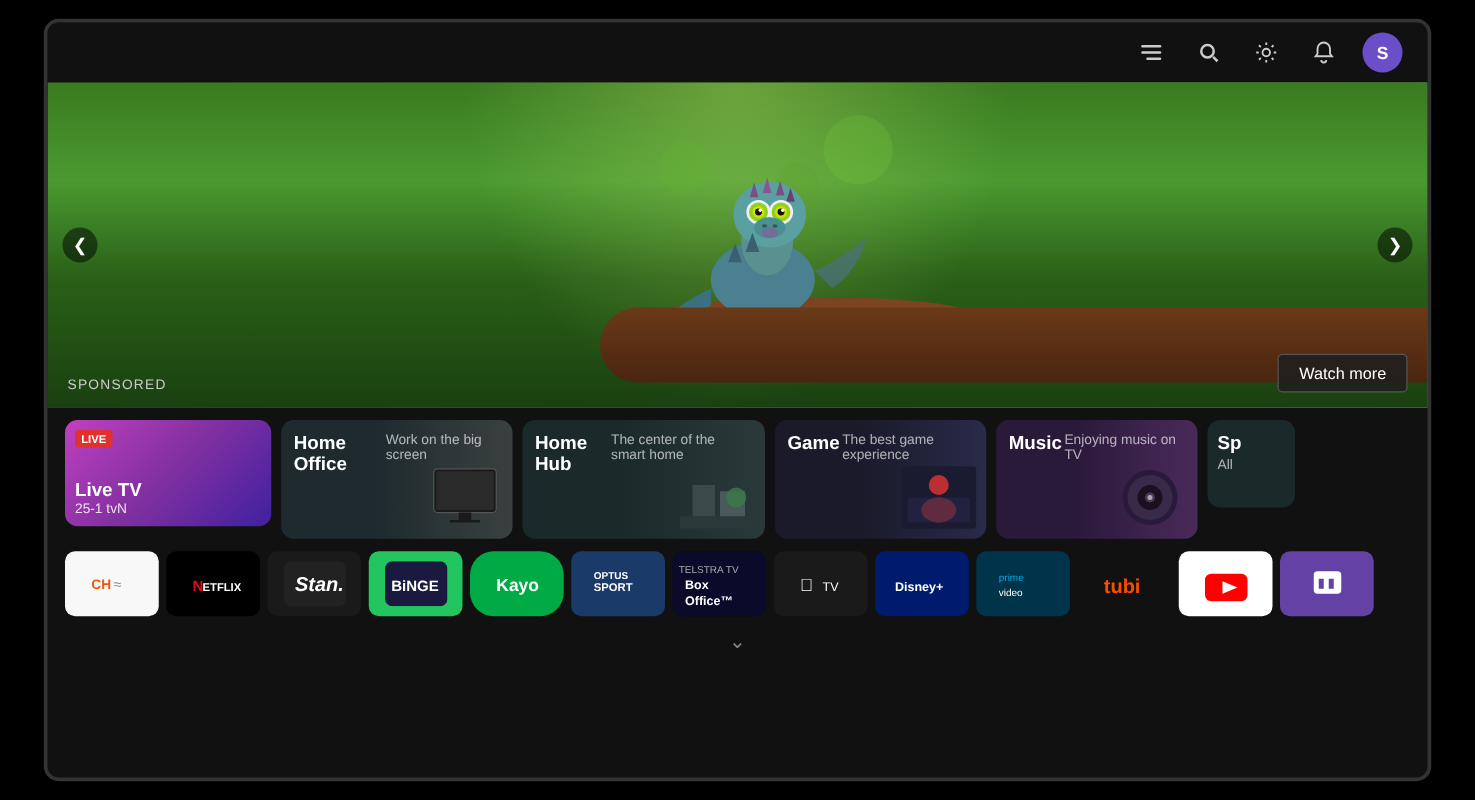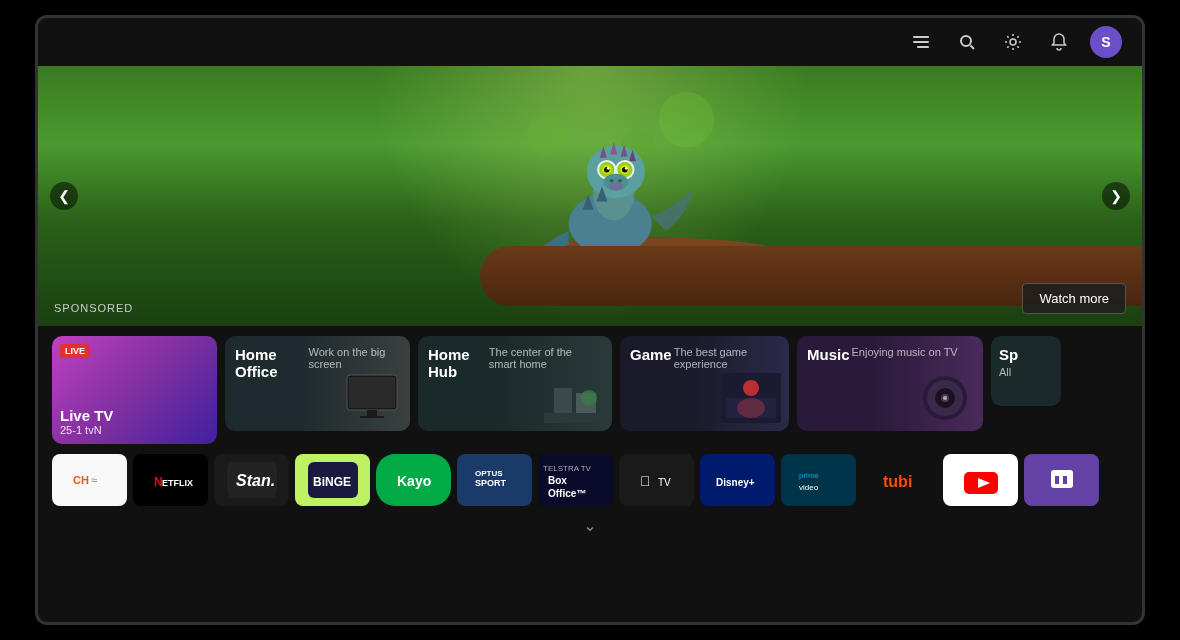--- a/index.html
+++ b/index.html
@@ -130,21 +130,21 @@
     }
     .category-card {
       border-radius: 10px;
       overflow: hidden;
       cursor: pointer;
       position: relative;
       flex-shrink: 0;
     }
     .card-live-tv {
       width: 165px;
-      height: 108px;
+      height: 85px;
       background: linear-gradient(135deg, #c040c0 0%, #8030a0 50%, #4020a0 100%);
       display: flex;
       flex-direction: column;
       justify-content: flex-end;
       padding: 8px;
     }
     .live-badge {
       position: absolute;
       top: 8px;
       left: 8px;
@@ -221,21 +221,21 @@
       display: flex;
       align-items: center;
       justify-content: center;
       cursor: pointer;
       overflow: hidden;
       flex-shrink: 0;
     }
     .app-ch { background: #f8f8f8; align-items: center; }
     .app-netflix { background: #000; }
     .app-stan { background: #1a1a1a; }
-    .app-binge { background: #bef264; }
+    .app-binge { background: #22c55e; }
     .app-kayo { background: #00aa44; border-radius: 19px; }
     .app-optus { background: #1a3a6a; }
     .app-telstra { background: #0a0a2a; }
     .app-appletv { background: #1a1a1a; }
     .app-disney { background: #001b6e; }
     .app-prime { background: #00344a; }
     .app-tubi { background: #111; }
     .app-youtube { background: #fff; }
     .app-twitch { background: #6441a5; }
     .bottom-arrow {
@@ -415,21 +415,21 @@
         <svg viewBox="0 0 60 50" width="60" height="50">
           <rect x="0" y="0" width="60" height="50" rx="3" fill="#1a1a30"></rect>
 
           <circle cx="30" cy="15" r="8" fill="#cc3333" opacity="0.9"></circle>
           <ellipse cx="30" cy="35" rx="14" ry="10" fill="#cc3333" opacity="0.7"></ellipse>
           <rect x="5" y="25" width="50" height="20" rx="2" fill="#2a2a50" opacity="0.5"></rect>
         </svg>
       </div>
     </div>
 
-    <div class="category-card card-text card-music" style="width:186px;height:95px;">
+    <div class="category-card card-text card-music" style="width:161px;height:95px;">
       <div class="card-title">Music</div>
       <div class="card-subtitle">Enjoying music on TV</div>
       <div style="position:absolute;right:8px;bottom:8px;width:60px;height:50px;">
         <svg viewBox="0 0 60 50" width="60" height="50">
 
           <circle cx="30" cy="25" r="22" fill="#2a1a3a"></circle>
           <circle cx="30" cy="25" r="18" fill="#3a2a4a"></circle>
           <circle cx="30" cy="25" r="10" fill="#1a1020"></circle>
           <circle cx="30" cy="25" r="4" fill="#4a3a5a"></circle>
           <circle cx="30" cy="25" r="2" fill="#aaa"></circle>

